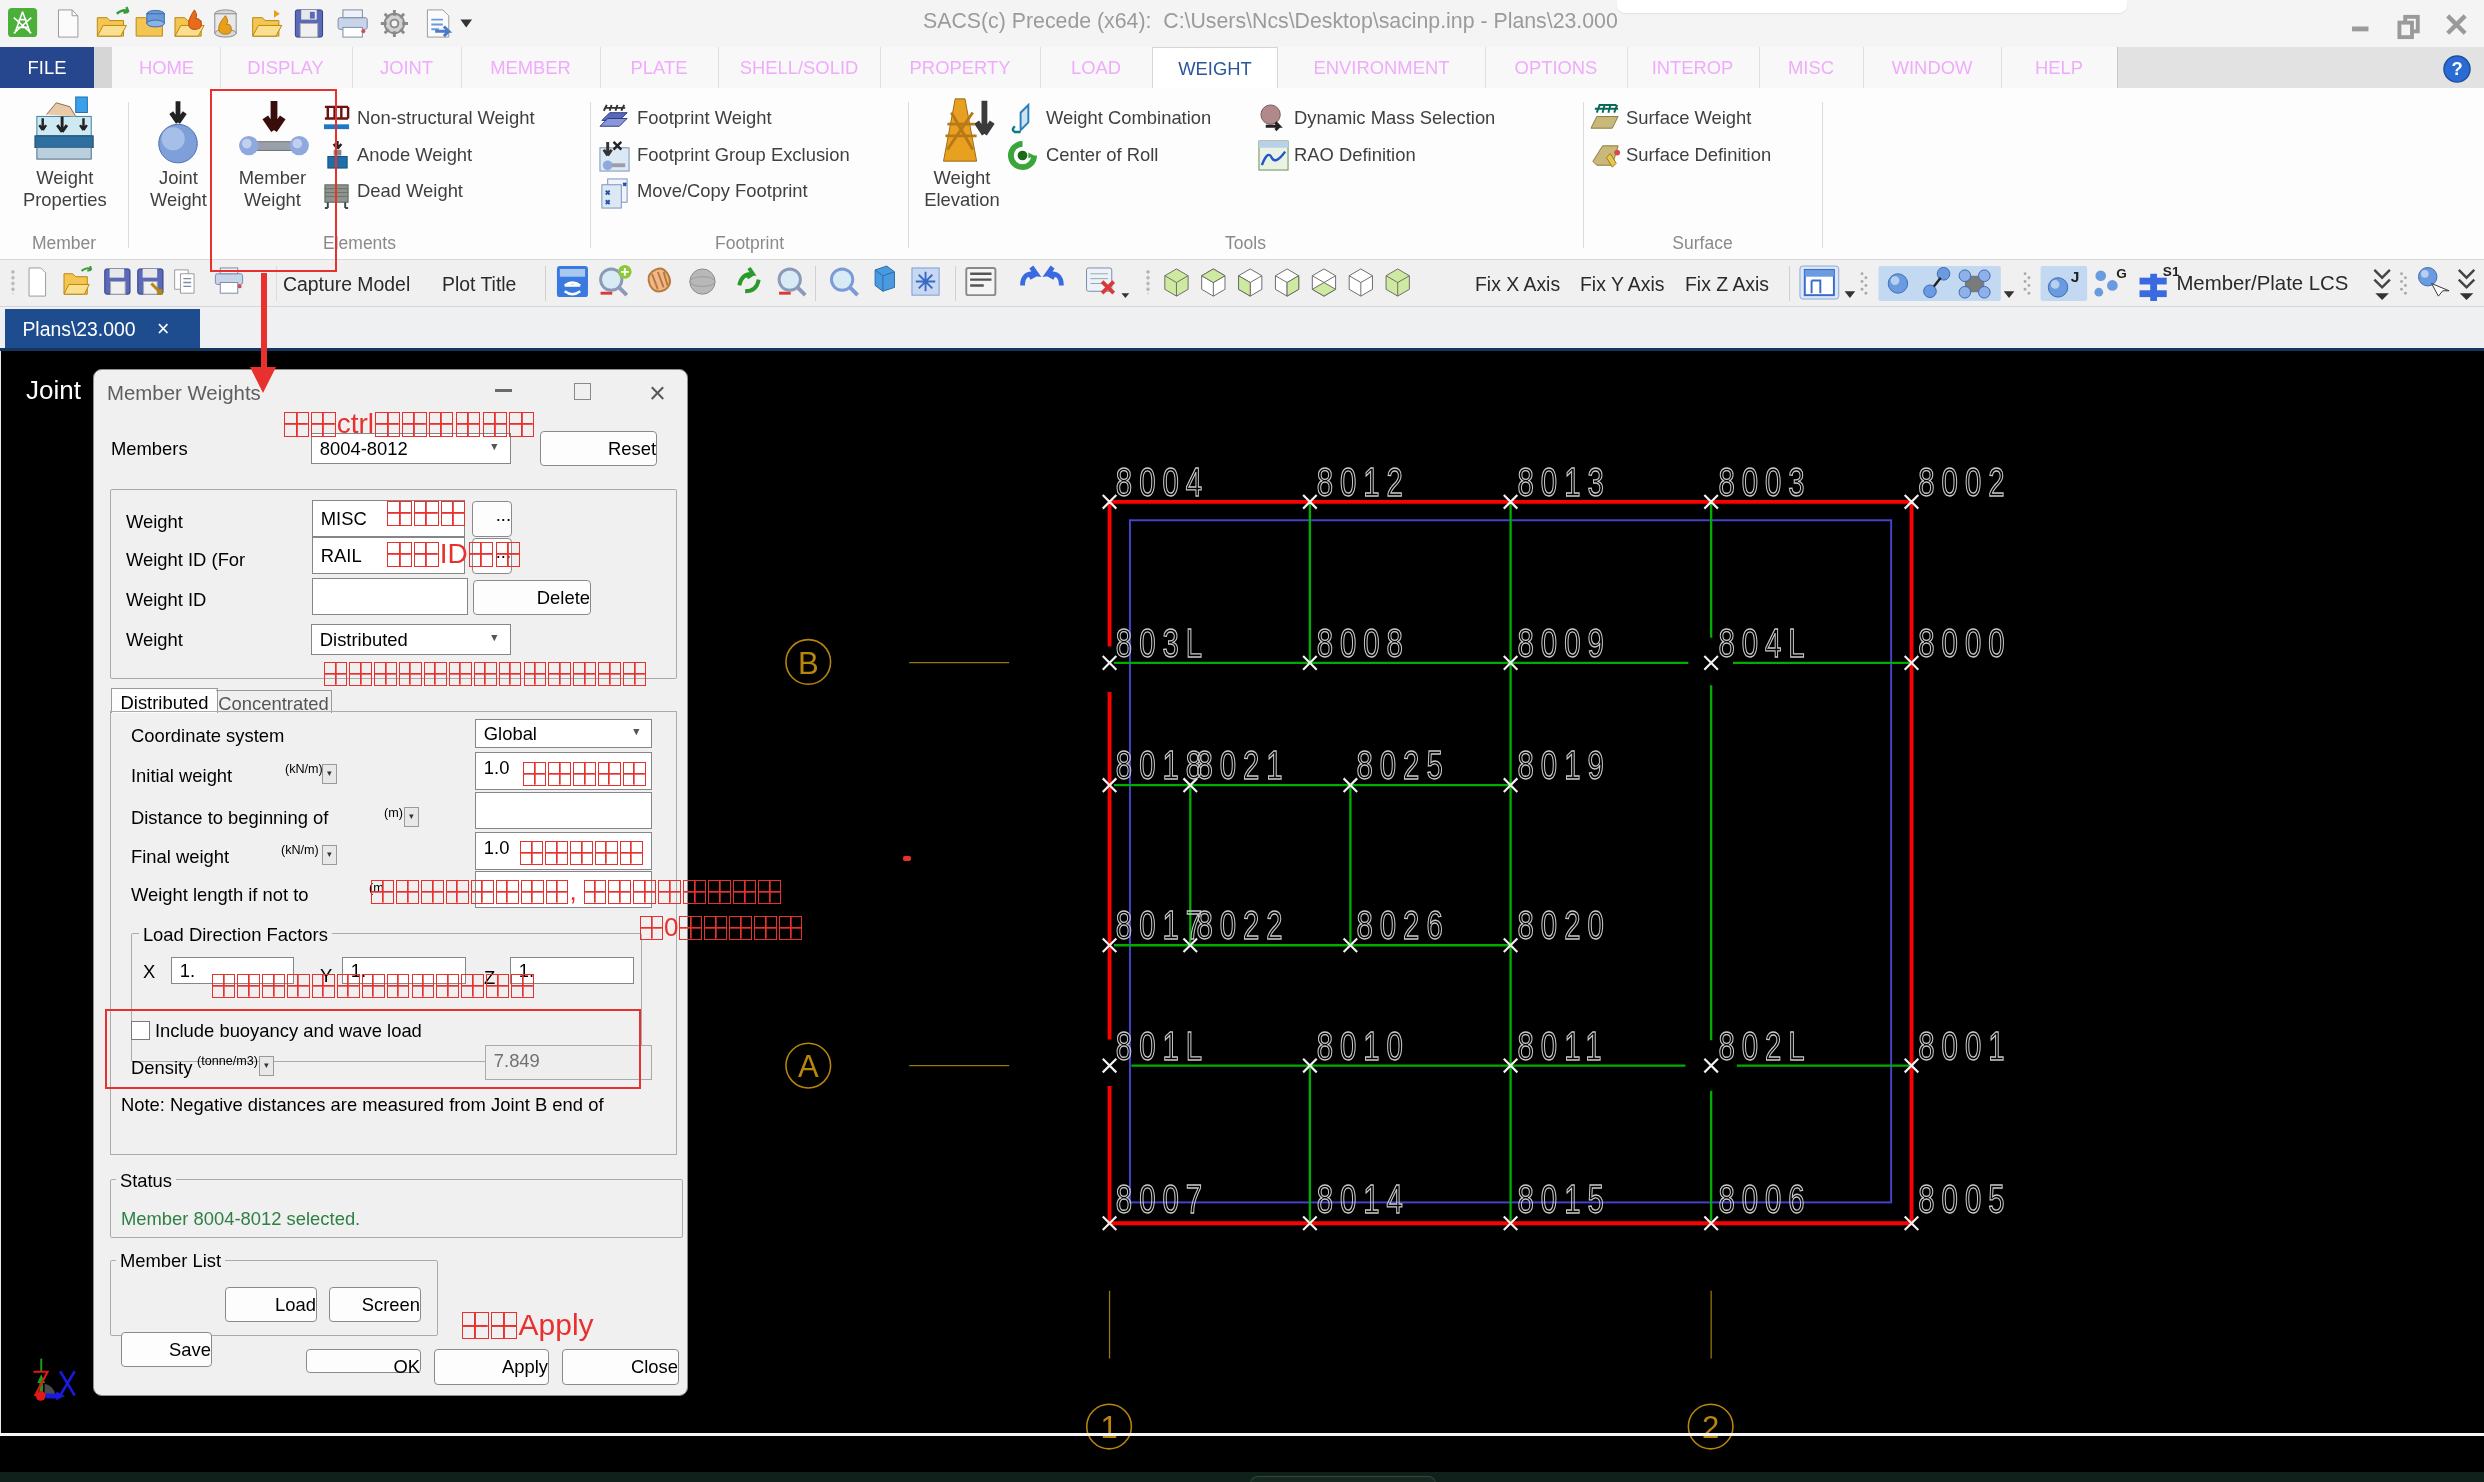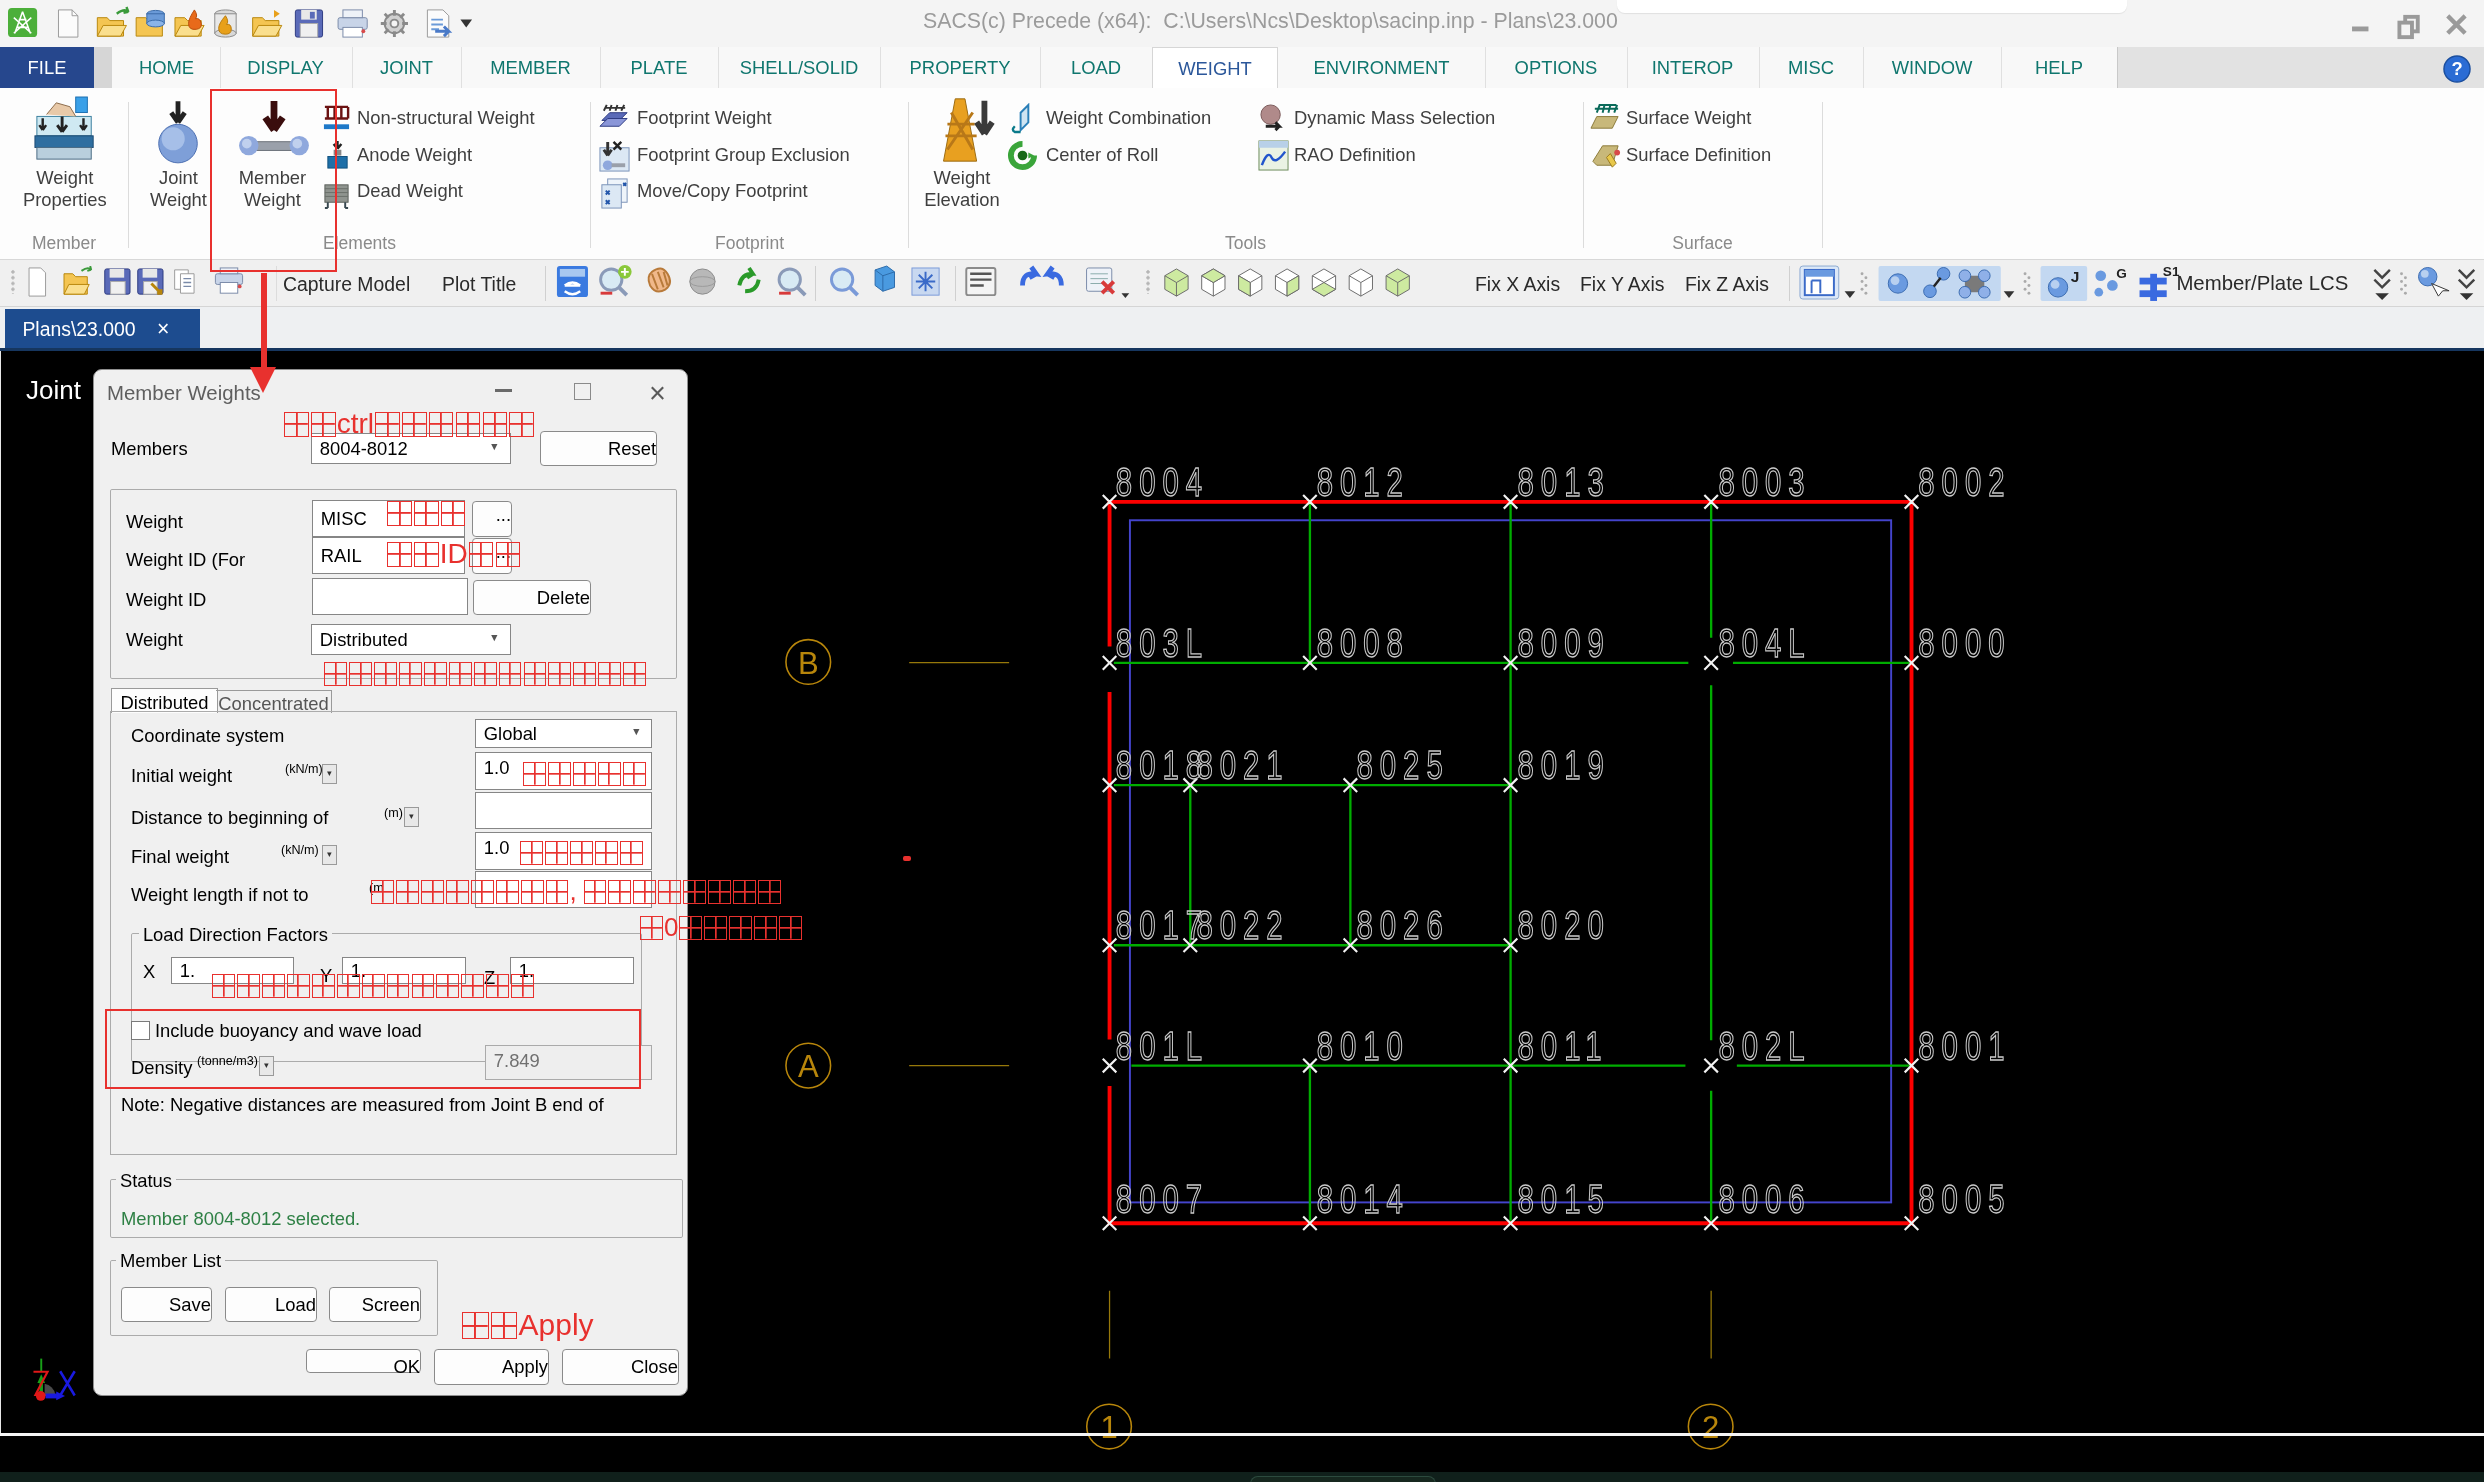--- a/index.html
+++ b/index.html
@@ -3,21 +3,21 @@
 <style>
 html,body{margin:0;padding:0;width:2484px;height:1483px;overflow:hidden;background:#000;font-family:"Liberation Sans",sans-serif;}
 .ab{position:absolute;}
 #page{position:relative;width:2484px;height:1483px;background:#000;}
 
 #titlebar{left:0;top:0;width:2484px;height:47px;background:#f4f4f4;}
 #whitestrip{left:1617px;top:0;width:510px;height:12.6px;background:#fff;border-bottom-left-radius:7.8px;border-bottom-right-radius:7.8px;box-shadow:0 1px 1px rgba(0,0,0,.08);}
 #wtitle{left:923px;top:8.7px;font-size:21.3px;color:#9b9b9b;white-space:pre;}
 #tabrow{left:0;top:47px;width:2484px;height:42px;background:#f8f8f8;border-bottom:1px solid #dcdcdc;}
 #tabgray{left:2118px;top:47px;width:366px;height:42px;background:#e2e2e2;}
-.rtab{top:47px;height:41px;line-height:42px;text-align:center;font-size:18.4px;color:#0f766e;border-right:1px solid #e0e0e0;}
+.rtab{top:47px;height:41px;line-height:42px;text-align:center;font-size:18.4px;color:#f0abfc;border-right:1px solid #e0e0e0;}
 #filetab{left:0;top:47px;width:94px;height:42px;background:#26478d;color:#fff;text-align:center;line-height:42px;font-size:18.4px;}
 #weighttab{background:#fff;color:#2b579a;border:1px solid #d6d6d6;border-bottom:none;box-sizing:border-box;}
 
 #ribbon{left:0;top:88px;width:2484px;height:172px;background:#fdfdfd;border-bottom:1px solid #d8d8d8;box-sizing:border-box;}
 .gsep{top:102px;width:1px;height:146px;background:#dcdcdc;}
 .gname{top:233px;font-size:17.5px;color:#8a8a8a;text-align:center;}
 .rlbl{font-size:18.4px;color:#3f3f3f;white-space:nowrap;}
 .big2{font-size:18.4px;color:#3f3f3f;text-align:center;line-height:22px;}
 
 #qbar{left:0;top:260px;width:2484px;height:47px;background:#f0f0f0;border-bottom:1px solid #d5d5d5;box-sizing:border-box;}
@@ -553,21 +553,21 @@
   <div class="ab dt" style="left:131px;top:1057px;">Density</div>
   <div class="ab small" style="left:197px;top:1054px;">(tonne/m3)</div>
   <div class="ab spin" style="left:259px;top:1056px;">▼</div>
   <div class="ab ginp" style="left:485px;top:1045px;width:167px;height:35px;line-height:29px;">7.849</div>
   <div class="ab dt" style="left:121px;top:1094px;">Note: Negative distances are measured from Joint B end of</div>
   <div class="ab gbox" style="left:110px;top:1179px;width:573px;height:59px;"></div>
   <div class="ab glab" style="left:116px;top:1170px;">Status</div>
   <div class="ab" style="left:121px;top:1208px;font-size:18.4px;color:#2e8045;">Member 8004-8012 selected.</div>
   <div class="ab gbox" style="left:110px;top:1260px;width:328px;height:76px;"></div>
   <div class="ab glab" style="left:116px;top:1250px;">Member List</div>
-  <div class="ab btn" style="left:121px;top:1287px;width:91px;height:35px;line-height:33px;">Save</div>
+  <div class="ab btn" style="left:121px;top:1332px;width:91px;height:35px;line-height:33px;">Save</div>
   <div class="ab btn" style="left:225px;top:1287px;width:92px;height:35px;line-height:33px;">Load</div>
   <div class="ab btn" style="left:329px;top:1287px;width:92px;height:35px;line-height:33px;">Screen</div>
   <div class="ab btn" style="left:306px;top:1349px;width:115px;height:24px;line-height:34px;">OK</div>
   <div class="ab btn" style="left:434px;top:1349px;width:115px;height:36px;line-height:34px;">Apply</div>
   <div class="ab btn" style="left:562px;top:1349px;width:117px;height:36px;line-height:34px;">Close</div>
   </div>
 
   <div id="redanno">
   <div class="ab" style="left:210px;top:89px;width:127px;height:183px;border:2.9px solid #e8312e;box-sizing:border-box;"></div>
   <div class="ab" style="left:261px;top:273px;width:5.8px;height:97px;background:#e8312e;"></div>

